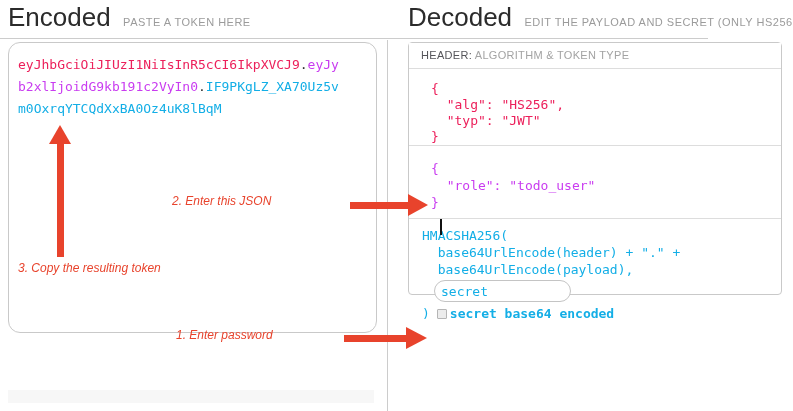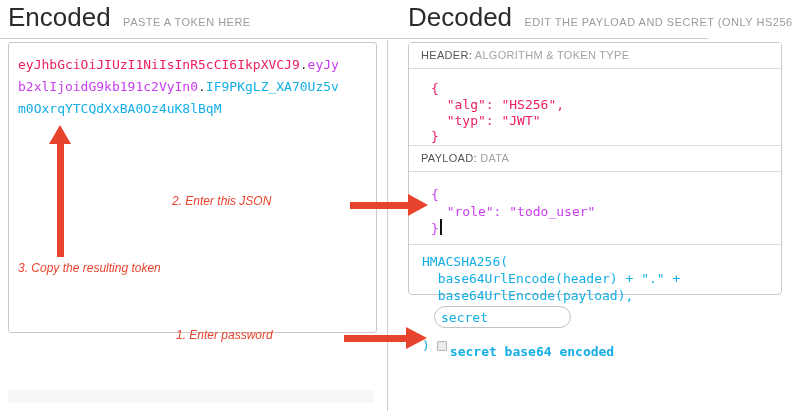--- a/index.html
+++ b/index.html
@@ -13,21 +13,21 @@
   .page-header { position:absolute; top:0; left:0; width:708px; height:38px; border-bottom:1px solid #ccc; }
   .col-head { position:absolute; bottom:5px; white-space:nowrap; }
   .col-head.enc { left:8px; }
   .col-head.dec { left:408px; }
   .head-title { font-size:26px; font-weight:300; color:#2b2b2b; }
   .head-sub { font-size:11px; color:#9b9b9b; margin-left:8px; letter-spacing:0.5px; }
 
   
   .token-box {
     position:absolute; left:8px; top:42px; width:369px; height:291px;
-    border:1px solid #c9c9c9; border-radius:3px; background:#fff;
+    border:1px solid #c9c9c9; border-radius:12px; background:#fff;
     box-sizing:border-box; padding:11px 8px 0 9px;
   }
   .token-pre {
     margin:0; font-family:"DejaVu Sans Mono", monospace;
     font-size:13px; line-height:22px; white-space:pre;
   }
   .tok-header    { color:#ec205b; }
   .tok-dot       { color:#333333; }
   .tok-payload   { color:#c93cf0; }
   .tok-signature { color:#13aee6; }
@@ -64,21 +64,21 @@
   }
   .sig-last-line {
     margin-top:4px; display:flex; align-items:center;
     font-family:"DejaVu Sans Mono", monospace; font-size:13px; color:#13aee6;
   }
   .sig-last-line .paren { margin-right:7px; }
   .b64-checkbox {
     width:10px; height:10px; margin:0 3px 0 0; appearance:none; -webkit-appearance:none;
     border:1px solid #b5b5b5; background:#ececec; border-radius:1px;
   }
-  .b64-label { font-weight:bold;margin-top:12px; }
+  .b64-label { font-weight:bold; }
 
   
   .annot { position:absolute; color:#e8432c; font-size:12px; white-space:nowrap;font-style:italic; }
   .step3-text { left:18px; top:261px; }
   .step2-text { left:172px; top:194px; }
   .step1-text { left:176px; top:328px; }
 
   .arrow-up-shaft  { position:absolute; left:57px; top:143px; width:7px; height:114px; background:#e8432c; }
   .arrow-up-head   { position:absolute; left:49px; top:125px; width:0; height:0;
                      border-left:11px solid transparent; border-right:11px solid transparent;
@@ -119,24 +119,20 @@
     <span>HEADER:</span>
     <span class="note">ALGORITHM &amp; TOKEN TYPE</span>
   </div>
   <div class="code-area area-header">
     <pre class="code">{
   "alg": "HS256",
   "typ": "JWT"
 }</pre>
   </div>
 
-  <div class="section-label">
-    <span>PAYLOAD:</span>
-    <span class="note">DATA</span>
-  </div>
   <div class="code-area area-payload">
     <pre class="code">{
   "role": "todo_user"
 }</pre>
   </div>
 
   <div class="code-area area-signature">
     <pre class="code">HMACSHA256(
   base64UrlEncode(header) + "." +
   base64UrlEncode(payload),</pre>

